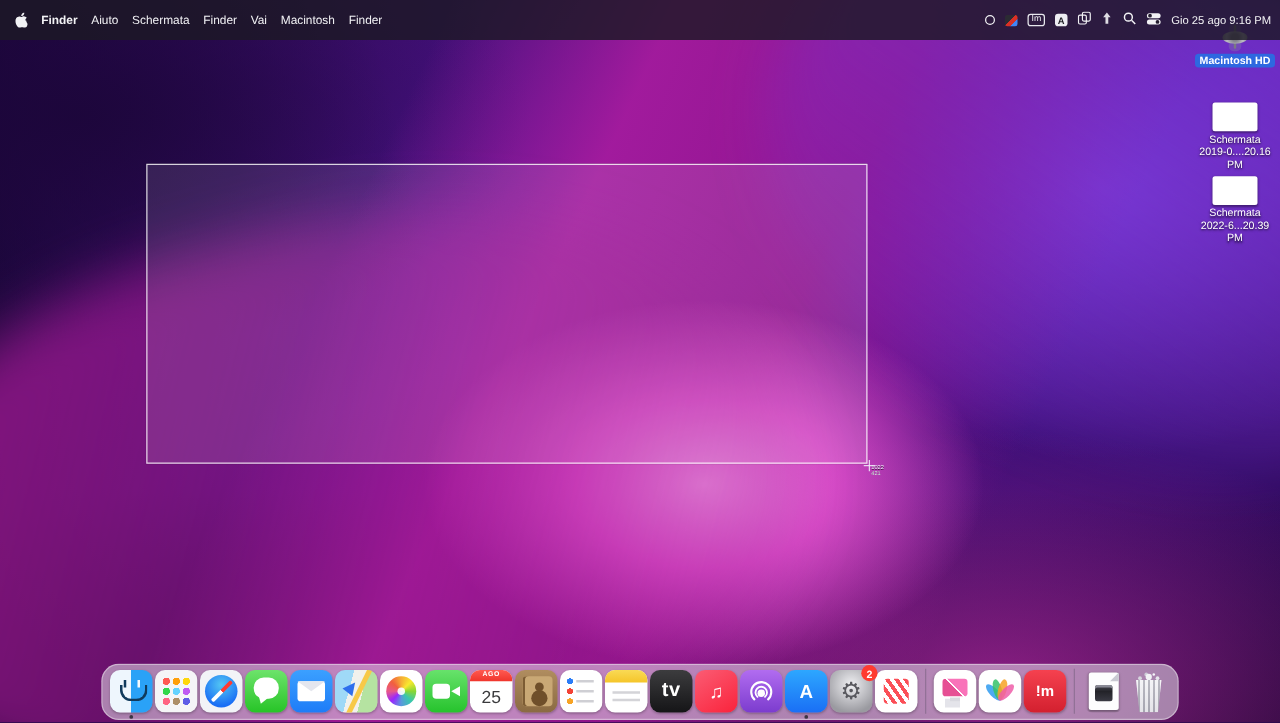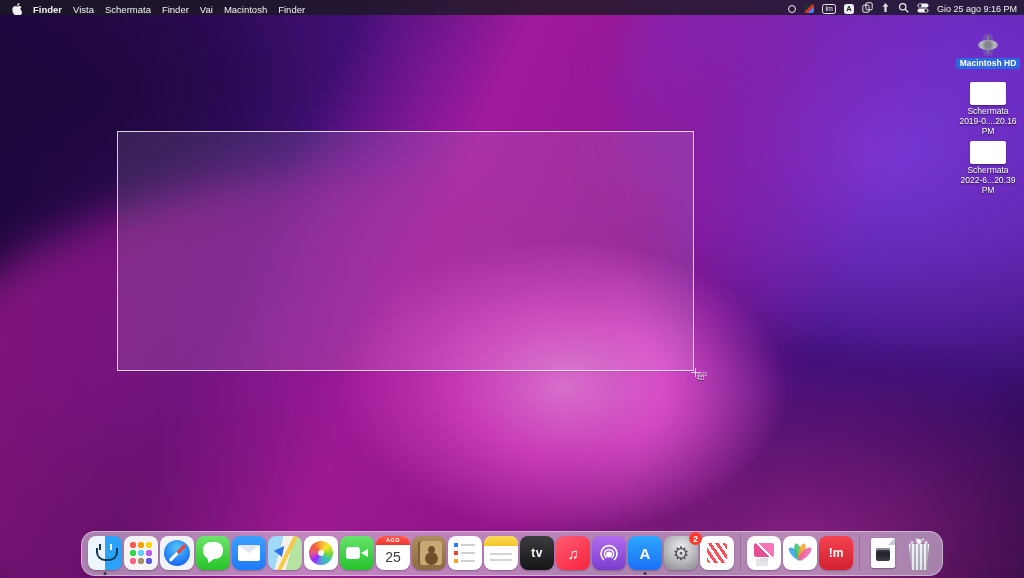--- a/index.html
+++ b/index.html
@@ -18,22 +18,22 @@
       linear-gradient(to top, rgba(18,4,42,.92) 0%, rgba(18,4,42,0) 32%),
       linear-gradient(160deg, #3a0d68 0%, #4a1286 25%, #56159c 45%, #3a0d72 70%, #230747 100%);
   }
   .wave { position:absolute; border-radius:45% 55% 40% 60%; filter:blur(22px); }
   .wave-magenta { left:-120px; top:180px; width:760px; height:460px; transform:rotate(-16deg);
     background:linear-gradient(120deg, rgba(168,26,152,.85), rgba(120,16,124,.15)); }
   .wave-violet { right:-140px; top:-60px; width:560px; height:420px; transform:rotate(14deg);
     background:linear-gradient(200deg, rgba(116,52,210,.8), rgba(116,52,210,0)); }
 
   
-  .menubar { position:absolute; left:0; top:0; width:1024px; height:15px;
-    background:rgba(28,24,36,.82); display:flex; align-items:flex-end;
+  .menubar { position:absolute; left:0; top:0; width:1024px; height:32px;
+    background:rgba(28,24,36,.82); display:flex; align-items:center;
     color:#f2f2f5; font-size:9.5px; z-index:40; }
   .mb-left { display:flex; align-items:center; gap:9px; padding-left:11px; }
   .mb-item { padding:0 1px; cursor:default; white-space:nowrap; }
   .mb-app { font-weight:bold; }
   .mb-right { margin-left:auto; display:flex; align-items:center; gap:8px; padding-right:7px; }
   .apple-logo svg { display:block; }
   .rec-circle { width:8px; height:8px; border:1.8px solid #f2f2f5; border-radius:50%; }
   .color-chip { width:10px; height:9px; border-radius:2px;
     background:linear-gradient(135deg,#2b2b33 0 45%, #d93025 45% 68%, #4285f4 68%); }
   .im-chip { border:1px solid #e8e8ee; border-radius:2.5px; font-size:7px; line-height:8px; padding:0 2px; color:#f2f2f5; }
@@ -169,21 +169,21 @@
     background-size:auto,auto,auto, 14px 2px, 14px 2px, 14px 2px;
     background-position:0 0,0 0,0 0, 13px 8px, 13px 16px, 13px 24px; }
 
   .ic-notes { background:#fff; }
   .ic-notes::before { content:""; position:absolute; left:0; top:0; right:0; height:10px;
     background:linear-gradient(#f9da55,#f5c52a); }
   .ic-notes::after { content:""; position:absolute; left:6px; top:17px; width:22px; height:1.5px;
     background:#d4d4d8; box-shadow:0 6px 0 #d4d4d8; }
 
   .ic-tv { background:linear-gradient(#3c3c3e,#151517); display:flex; align-items:center; justify-content:center; }
-  .tv-label { color:#fff; font-size:12px; font-weight:bold; letter-spacing:.5px; }
+  .tv-label { color:#fff; font-size:16px; font-weight:bold; letter-spacing:.5px; }
 
   .ic-music { background:linear-gradient(145deg,#fb5c74,#fa233b); display:flex; align-items:center; justify-content:center; }
   .music-note { color:#fff; font-size:15px; line-height:1; }
 
   .ic-podcasts { background:linear-gradient(#b16cf0,#7c3cce); display:flex; align-items:center; justify-content:center; }
 
   .ic-appstore { background:linear-gradient(#2da7ff,#1a6ff5); display:flex; align-items:center; justify-content:center; }
   .as-label { color:#fff; font-size:15px; font-weight:bold; }
 
   .ic-settings { background:radial-gradient(circle at 50% 35%, #f0f0f3, #9a9aa0 80%);
@@ -234,21 +234,21 @@
 </div>
 
 <div class="menubar">
   <div class="mb-left">
     <span class="mb-item apple-logo">
       <svg width="10" height="12" viewBox="0 0 14 17">
           <path fill="#f2f2f5" d="M11.6 9.1c0-2 1.6-3 1.7-3.1-.9-1.4-2.4-1.6-2.9-1.6-1.2-.1-2.4.7-3 .7-.6 0-1.6-.7-2.6-.7C3.4 4.4 2 5.2 1.2 6.5c-1.6 2.7-.4 6.7 1.1 8.9.7 1.1 1.6 2.3 2.8 2.2 1.1 0 1.5-.7 2.9-.7s1.7.7 2.9.7c1.2 0 2-1.1 2.7-2.2.9-1.3 1.2-2.5 1.2-2.6-.1 0-2.2-.9-2.2-3.7zM9.6 2.8c.6-.8 1-1.8.9-2.8-.9 0-1.9.6-2.6 1.3-.6.7-1.1 1.7-.9 2.7 1 .1 2-.5 2.6-1.2z"></path>
         </svg>
     </span>
     <span class="mb-item mb-app">Finder</span>
-    <span class="mb-item">Vista</span>
+    <span class="mb-item">Aiuto</span>
     <span class="mb-item">Schermata</span>
     <span class="mb-item">Finder</span>
     <span class="mb-item">Vai</span>
     <span class="mb-item">Macintosh</span>
     <span class="mb-item">Finder</span>
   </div>
   <div class="mb-right">
     <span class="rec-circle"></span>
     <span class="color-chip"></span>
     <span class="im-chip">Im</span>
@@ -277,21 +277,21 @@
             <circle cx="6" cy="5" r="3" fill="#241d30"></circle>
             <rect x="1" y="11" width="22" height="8" rx="4"></rect>
             <circle cx="18" cy="15" r="3" fill="#241d30"></circle>
           </g>
         </svg>
     </span>
     <span class="mb-clock">Gio 25 ago 9:16 PM</span>
   </div>
 </div>
 
-<div class="desk-icon" style="left:954px; top:34px;">
+<div class="desk-icon" style="left:954px; top:19px;">
   <span class="hd-wrap"><span class="hd-body"></span></span>
   <span class="icon-label label-selected">Macintosh HD</span>
 </div>
 
 <div class="desk-icon" style="left:954px; top:82px;">
   <span class="shot-thumb"><span class="shot-inner"></span></span>
   <span class="icon-label">
     <span>Schermata</span><br>
     <span>2019-0....20.16 PM</span>
   </span>

